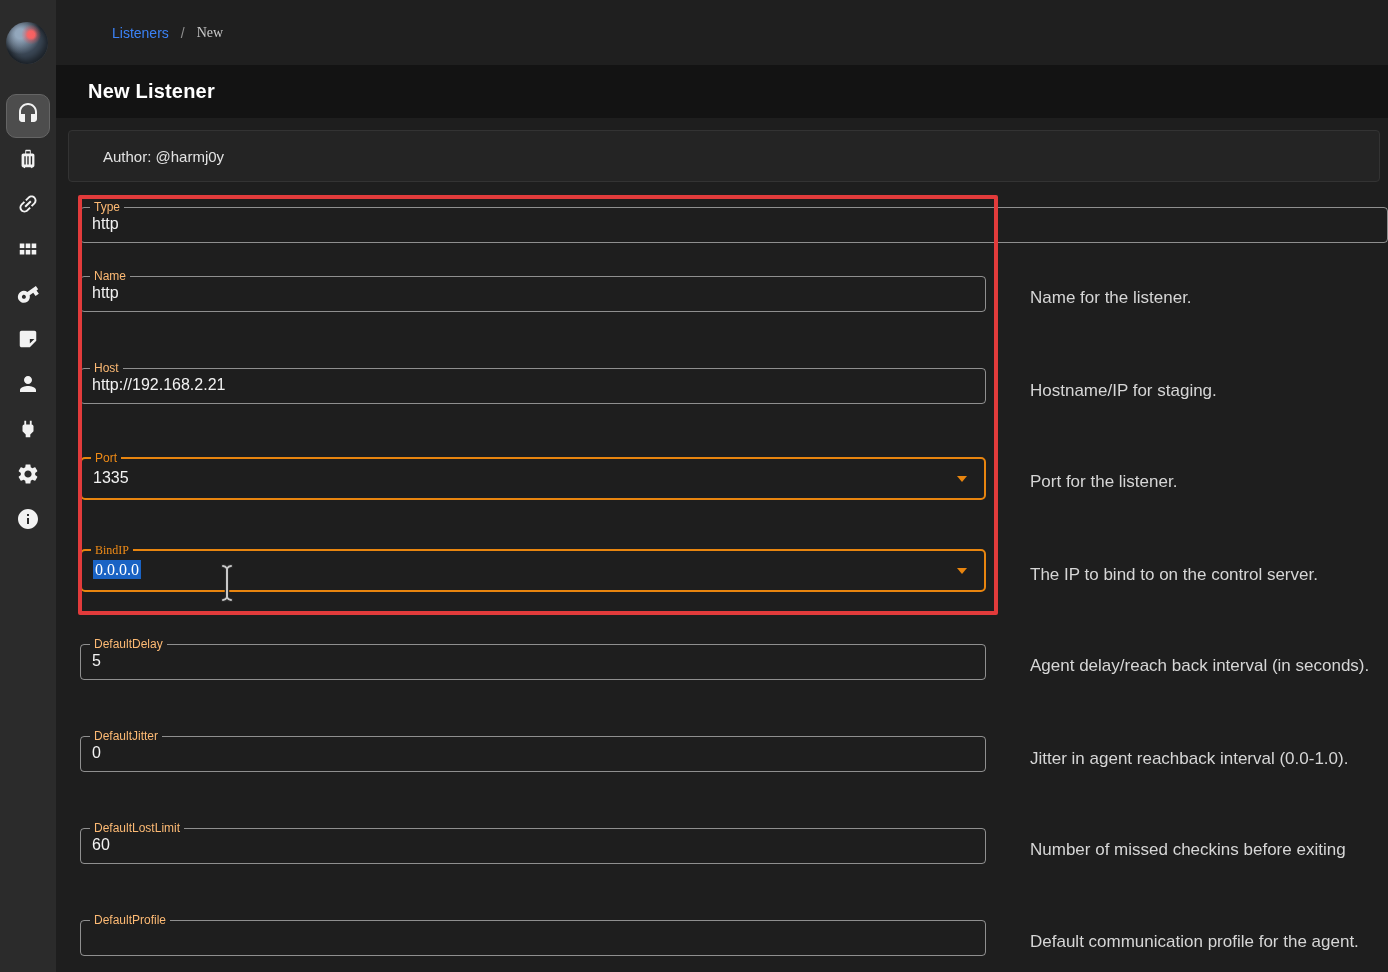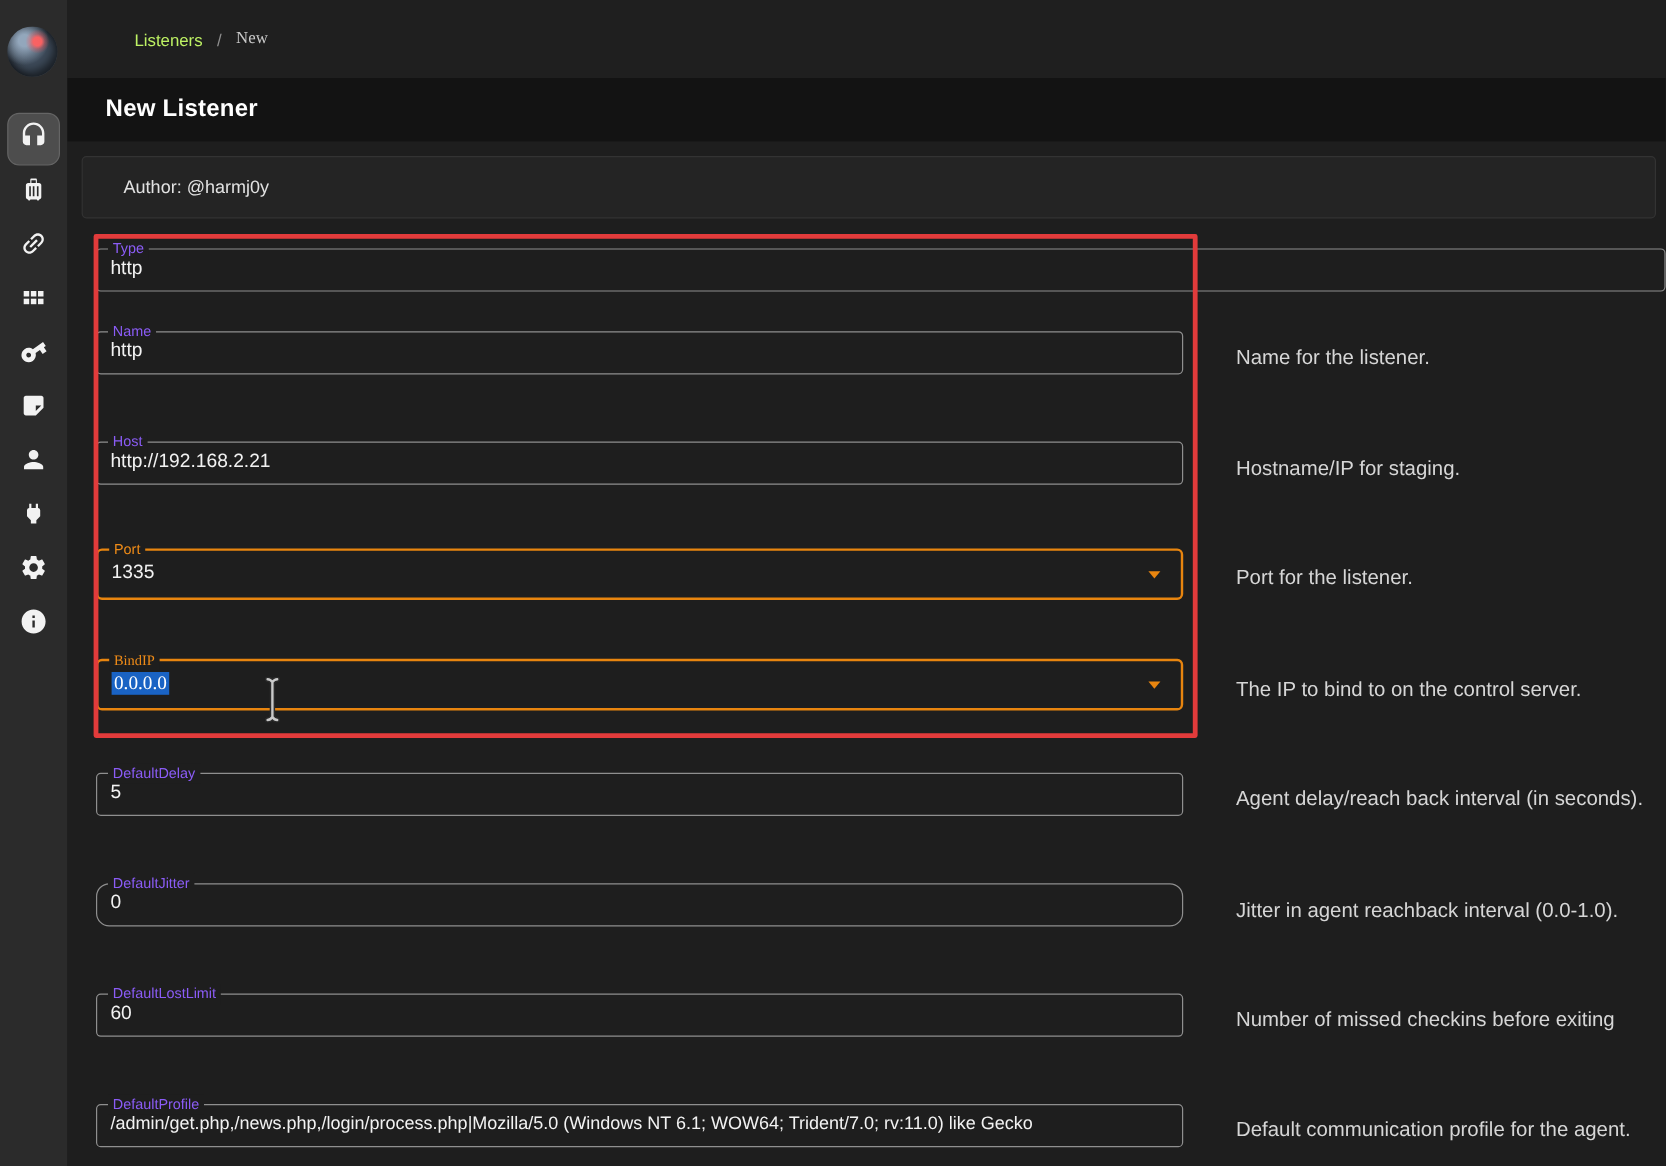--- a/index.html
+++ b/index.html
@@ -22,37 +22,37 @@
       radial-gradient(circle at 50% 50%, #5f6d7d 0%, #2e3742 62%, #10141a 100%);
     box-shadow: inset -3px -4px 8px rgba(0,0,0,.6); }
   .nav { position:absolute; left:0; top:93px; width:56px; }
   .nav-item { width:56px; height:45px; display:flex; align-items:center; justify-content:center; cursor:pointer; }
   .nav-item .tile { width:44px; height:44px; border-radius:10px; display:flex; align-items:center; justify-content:center; }
   .nav-item.active .tile { background:#4d4d4d; border:1px solid #656565; }
   .nav-item svg { fill:#f2f2f2; }
 
   
   .breadcrumb { display:flex; align-items:center; height:65px; padding-left:56px; gap:12px; font-size:14px; }
-  .crumb-link { color:#bef264; cursor:pointer; }
+  .crumb-link { color:#3b82f6; cursor:pointer; }
   .crumb-sep { color:#8f8f8f; }
   .crumb-current { color:#c9c9c9;font-family:Liberation Serif, serif; }
 
   
   .title { color:#fff; font-size:20px; font-weight:700; padding-left:32px; letter-spacing:.2px; }
 
   
   .author-card { position:absolute; left:68px; top:130px; width:1312px; height:52px;
     background:#242424; border:1px solid #333; border-radius:4px; display:flex; align-items:center; }
   .author-card span { color:#e2e2e2; font-size:15px; padding-left:34px; }
 
   
   .field { position:absolute; left:80px; width:906px; height:36px;
     border:1px solid rgba(255,255,255,.5); border-radius:4px; background:transparent; cursor:text; }
   .field .flabel { position:absolute; top:-9px; left:9px; font-size:12px; line-height:17px;
-    color:#8b5cf6; background:#1e1e1e; padding:0 4px; }
+    color:#fdba74; background:#1e1e1e; padding:0 4px; }
   .field .fvalue { position:absolute; left:11px; top:7px; font-size:16px; color:#f2f2f2; white-space:nowrap; }
   .field.full { width:1308px; }
   .field.orange { border:2px solid #e8850f; height:43px; border-radius:5px; cursor:pointer; }
   .field.orange .flabel { color:#ef8b17; top:-9px; }
   .field.orange .fvalue { top:10px; }
   .caret { position:absolute; right:17px; top:50%; margin-top:-3px; width:0; height:0;
     border-left:5px solid transparent; border-right:5px solid transparent; border-top:6px solid #e8850f; }
   .sel { background:#1a63c4; color:#fff; padding:1px 2px; }
 
   .help { position:absolute; left:1030px; font-size:17px; color:#d6d6d6; white-space:nowrap; }
@@ -220,35 +220,34 @@
   <span class="caret"></span>
 </div>
 <div class="help" style="top:565px;">The IP to bind to on the control server.</div>
 
 <div class="field" style="top:644px;">
   <span class="flabel">DefaultDelay</span>
   <div class="fvalue">5</div>
 </div>
 <div class="help" style="top:656px;">Agent delay/reach back interval (in seconds).</div>
 
-<div class="field" style="top:736px;border-radius:11px;">
+<div class="field" style="top:736px;">
   <span class="flabel">DefaultJitter</span>
   <div class="fvalue">0</div>
 </div>
 <div class="help" style="top:749px;">Jitter in agent reachback interval (0.0-1.0).</div>
 
 <div class="field" style="top:828px;">
   <span class="flabel">DefaultLostLimit</span>
   <div class="fvalue">60</div>
 </div>
 <div class="help" style="top:840px;">Number of missed checkins before exiting</div>
 
 <div class="field" style="top:920px;">
   <span class="flabel">DefaultProfile</span>
-  <div class="fvalue" style="font-size:15px;">/admin/get.php,/news.php,/login/process.php|Mozilla/5.0 (Windows NT 6.1; WOW64; Trident/7.0; rv:11.0) like Gecko</div>
 </div>
 <div class="help" style="top:932px;">Default communication profile for the agent.</div>
 
 <div class="anno-box"></div>
 
 <div class="ibeam">
   <svg width="14" height="38" viewBox="0 0 14 38">
     <path d="M3 2 C5 2 6 3 7 4.5 C8 3 9 2 11 2 M7 4.5 V33.5 M3 36 C5 36 6 35 7 33.5 C8 35 9 36 11 36" fill="none" stroke="#2a2a2a" stroke-width="4.5" stroke-linecap="round"></path>
     <path d="M3 2 C5 2 6 3 7 4.5 C8 3 9 2 11 2 M7 4.5 V33.5 M3 36 C5 36 6 35 7 33.5 C8 35 9 36 11 36" fill="none" stroke="#c9c9c9" stroke-width="2" stroke-linecap="round"></path>
   </svg>

